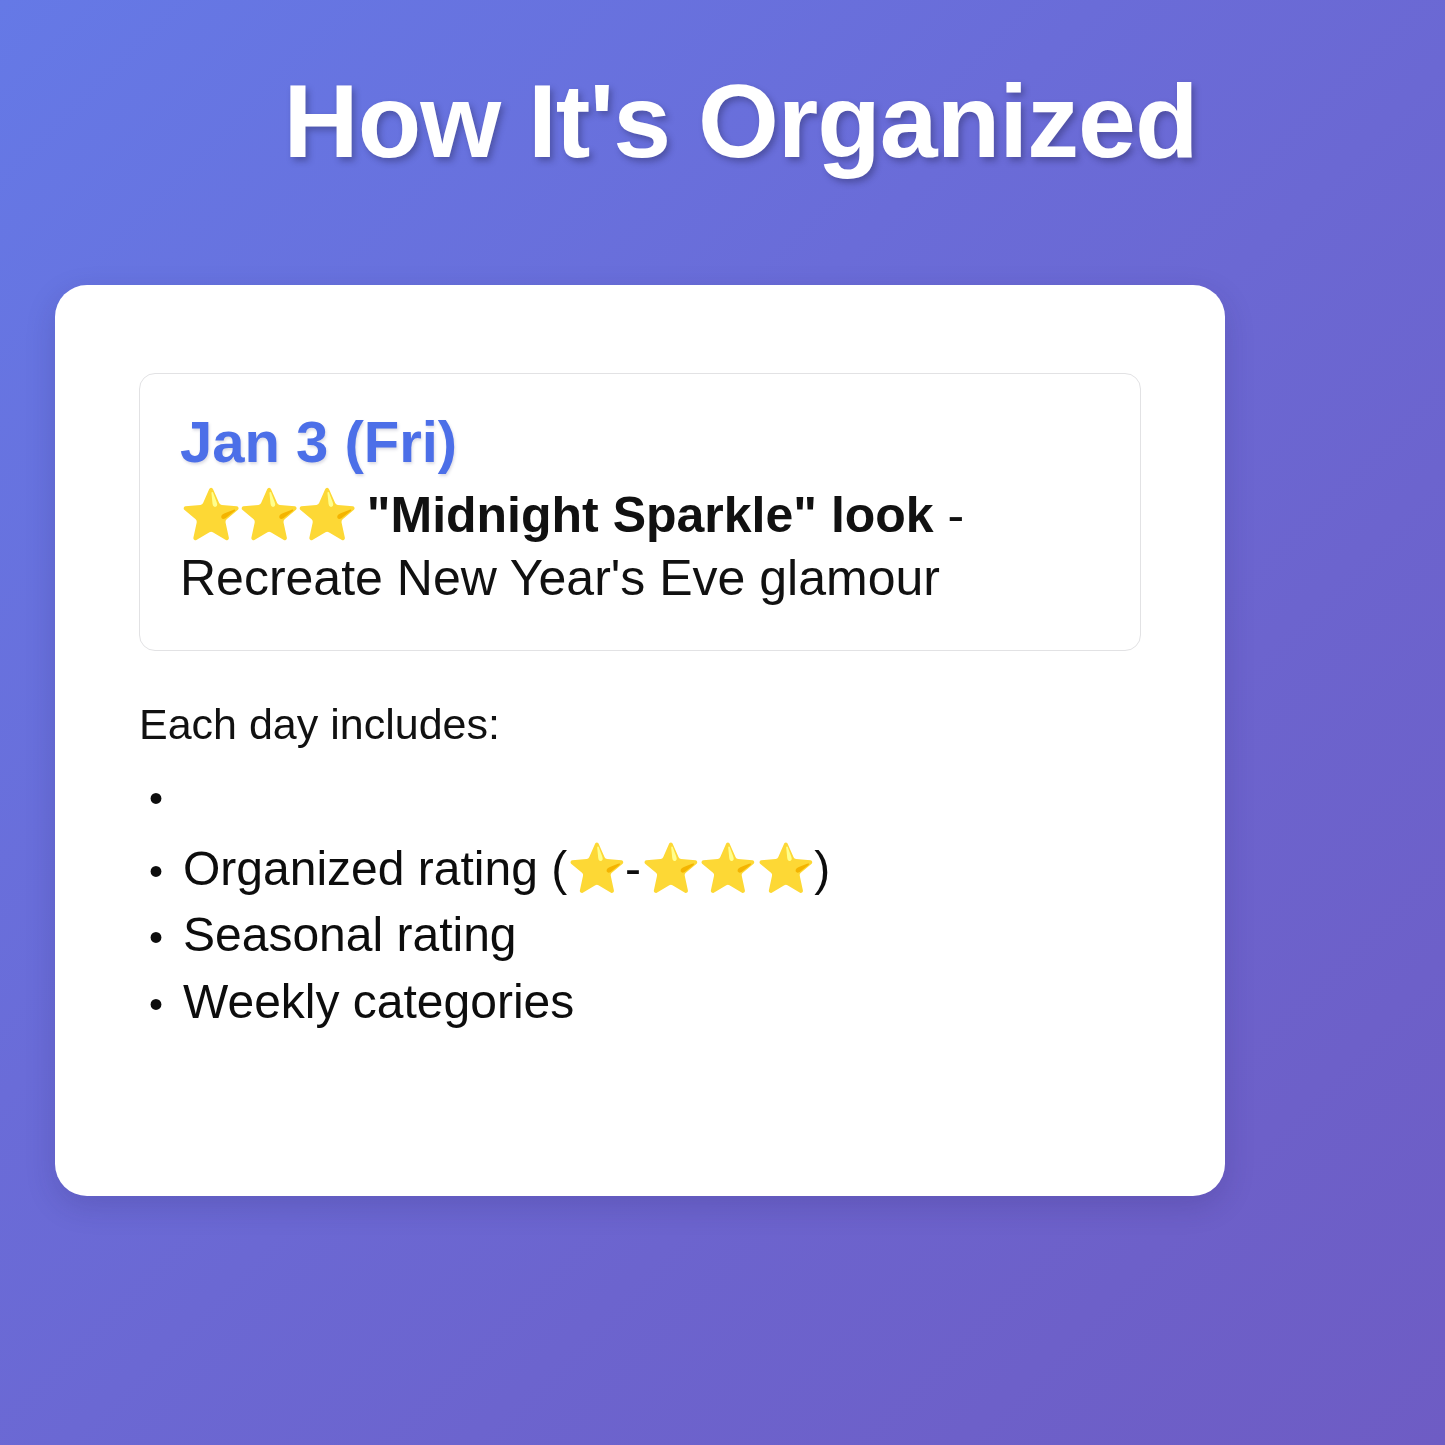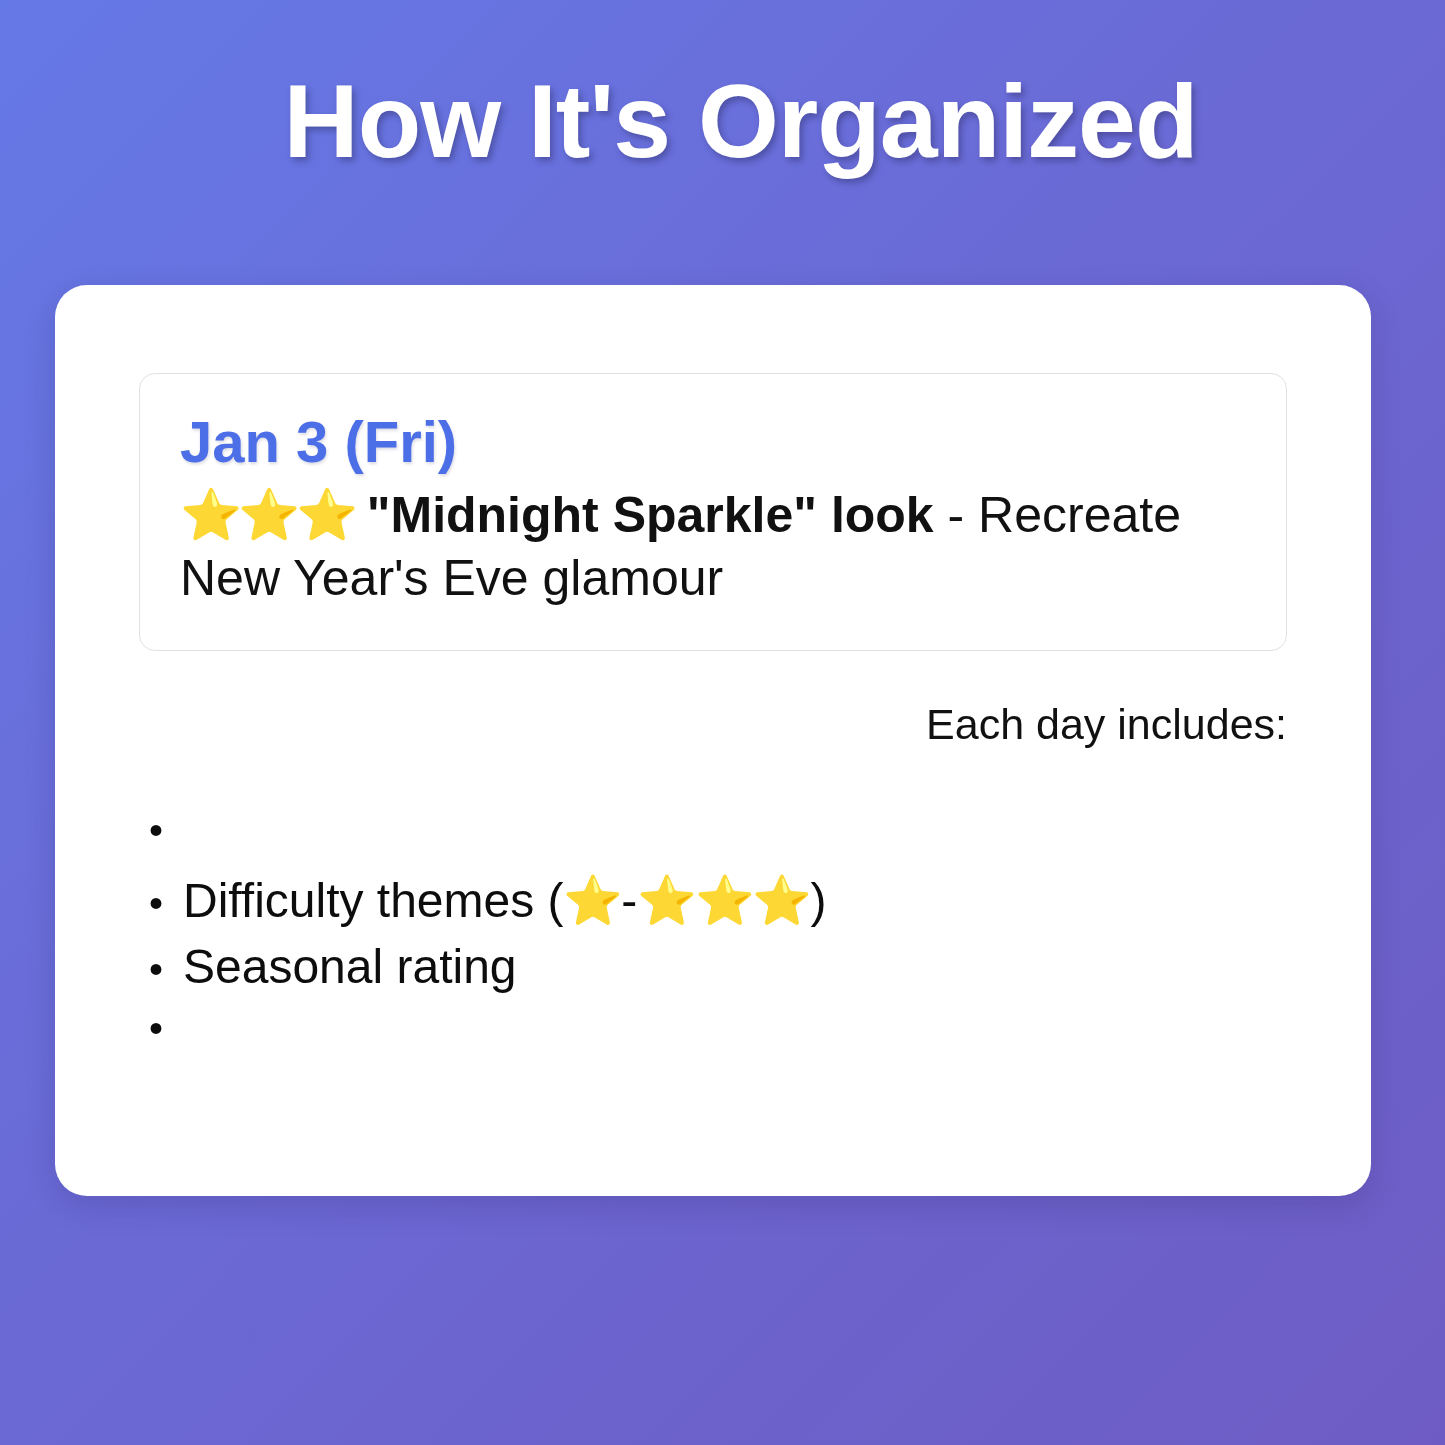--- a/index.html
+++ b/index.html
@@ -29,21 +29,21 @@
     letter-spacing: -1px;
     line-height: 1.1;
     text-shadow: 3px 4px 6px rgba(30, 30, 70, 0.35);
   }
 
   
   .content-card {
     position: absolute;
     left: 55px;
     top: 285px;
-    width: 1316px;
+    width: 1170px;
     height: 911px;
     background: #ffffff;
     border-radius: 32px;
     box-shadow: 0 10px 30px rgba(40, 30, 90, 0.18);
     padding: 88px 84px 0 84px;
   }
 
   
   .day-box {
     border: 1.5px solid #e2e2e4;
@@ -72,25 +72,25 @@
     font-weight: bold;
   }
 
   .stars {
     letter-spacing: -4px;
     margin-right: 12px;
   }
 
   
   .includes-heading {
-    text-align: right;
+    text-align: left;
     font-size: 43px;
     color: #111111;
     font-weight: normal;
-    margin-bottom: 52px;
+    margin-bottom: 20px;
     line-height: 1.2;
   }
 
   .includes-list {
     list-style: none;
     padding-left: 10px;
   }
 
   .includes-list li {
     font-size: 48px;
@@ -131,24 +131,25 @@
   </div>
 
   <div class="includes-heading">Each day includes:</div>
 
   <ul class="includes-list">
     <li>
       <span class="bullet">•</span>
     </li>
     <li>
       <span class="bullet">•</span>
-      <span><span>Difficulty themes (</span><span class="inline-star">⭐</span><span>-</span><span class="inline-star">⭐⭐⭐</span><span>)</span></span>
+      <span><span>Organized rating (</span><span class="inline-star">⭐</span><span>-</span><span class="inline-star">⭐⭐⭐</span><span>)</span></span>
     </li>
     <li>
       <span class="bullet">•</span>
       <span>Seasonal rating</span>
     </li>
     <li>
       <span class="bullet">•</span>
+      <span>Weekly categories</span>
     </li>
   </ul>
 
 </div>
 
 </body></html>

